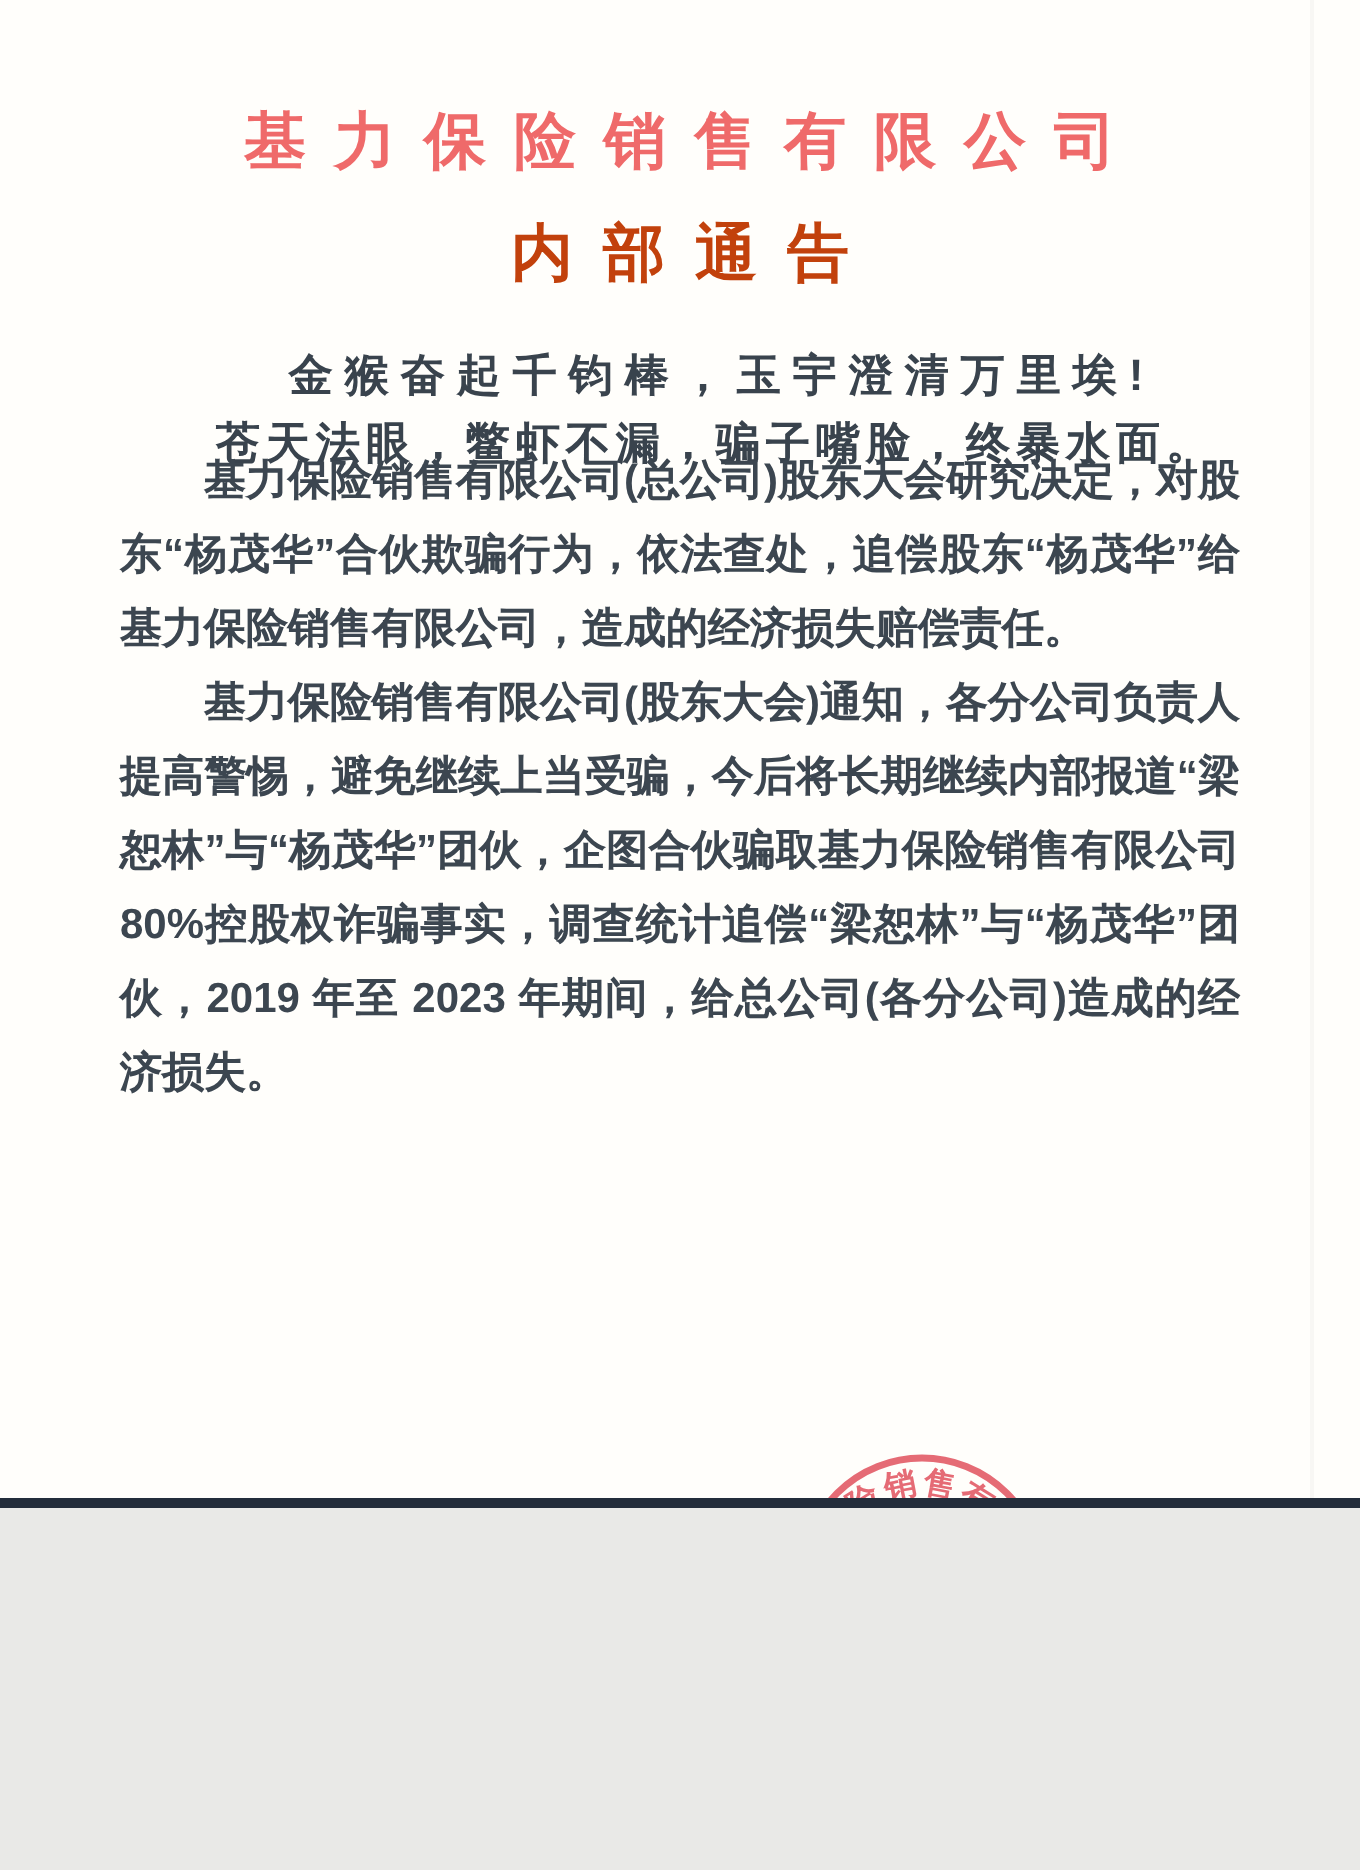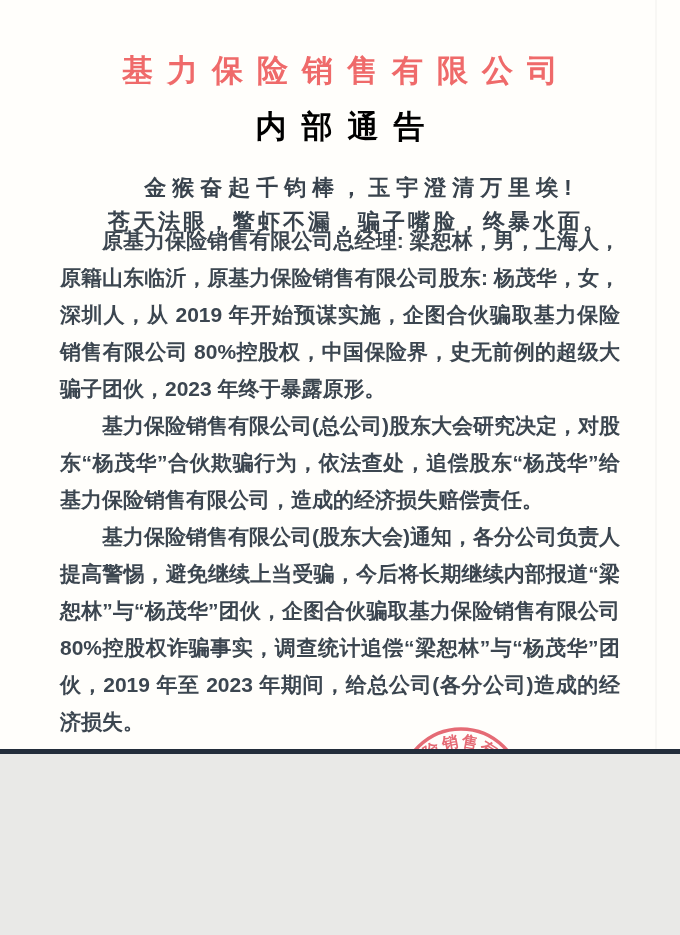--- a/index.html
+++ b/index.html
@@ -54,21 +54,21 @@
     top: 106px;
     left: 0;
     width: 100%;
     margin: 0;
     text-align: center;
     font-size: 31px;
     font-weight: 700;
     letter-spacing: 15px;
     padding-left: 15px;
     box-sizing: border-box;
-    color: #000000;
+    color: #c2410c;
   }
   .slogan {
     position: absolute;
     left: 0;
     width: 100%;
     margin: 18px;
     text-align: center;
     font-size: 22px;
     font-weight: 700;
     color: #39434d;
@@ -166,21 +166,20 @@
 
   <h1 class="company-title">基力保险销售有限公司</h1>
 
   <h2 class="notice-title">内部通告</h2>
 
   <p class="slogan slogan-1">金猴奋起千钧棒，玉宇澄清万里埃!</p>
 
   <p class="slogan slogan-2">苍天法眼，鳖虾不漏，骗子嘴脸，终暴水面。</p>
 
   <div class="body-text">
-    <p>原基力保险销售有限公司总经理: 梁恕林，男，上海人，原籍山东临沂，原基力保险销售有限公司股东: 杨茂华，女，深圳人，从 2019 年开始预谋实施，企图合伙骗取基力保险销售有限公司 80%控股权，中国保险界，史无前例的超级大骗子团伙，2023 年终于暴露原形。</p>
     <p>基力保险销售有限公司(总公司)股东大会研究决定，对股东“杨茂华”合伙欺骗行为，依法查处，追偿股东“杨茂华”给基力保险销售有限公司，造成的经济损失赔偿责任。</p>
     <p>基力保险销售有限公司(股东大会)通知，各分公司负责人提高警惕，避免继续上当受骗，今后将长期继续内部报道“梁恕林”与“杨茂华”团伙，企图合伙骗取基力保险销售有限公司 80%控股权诈骗事实，调查统计追偿“梁恕林”与“杨茂华”团伙，2019 年至 2023 年期间，给总公司(各分公司)造成的经济损失。</p>
   </div>
 
   <div class="closing-phrase">特此通知</div>
 
   <div class="signature-1">基力保险销售有限公司(股东大会)</div>
 
   <div class="signature-2">基力保险销售有限公司(执行董事)杨广怀</div>
 

